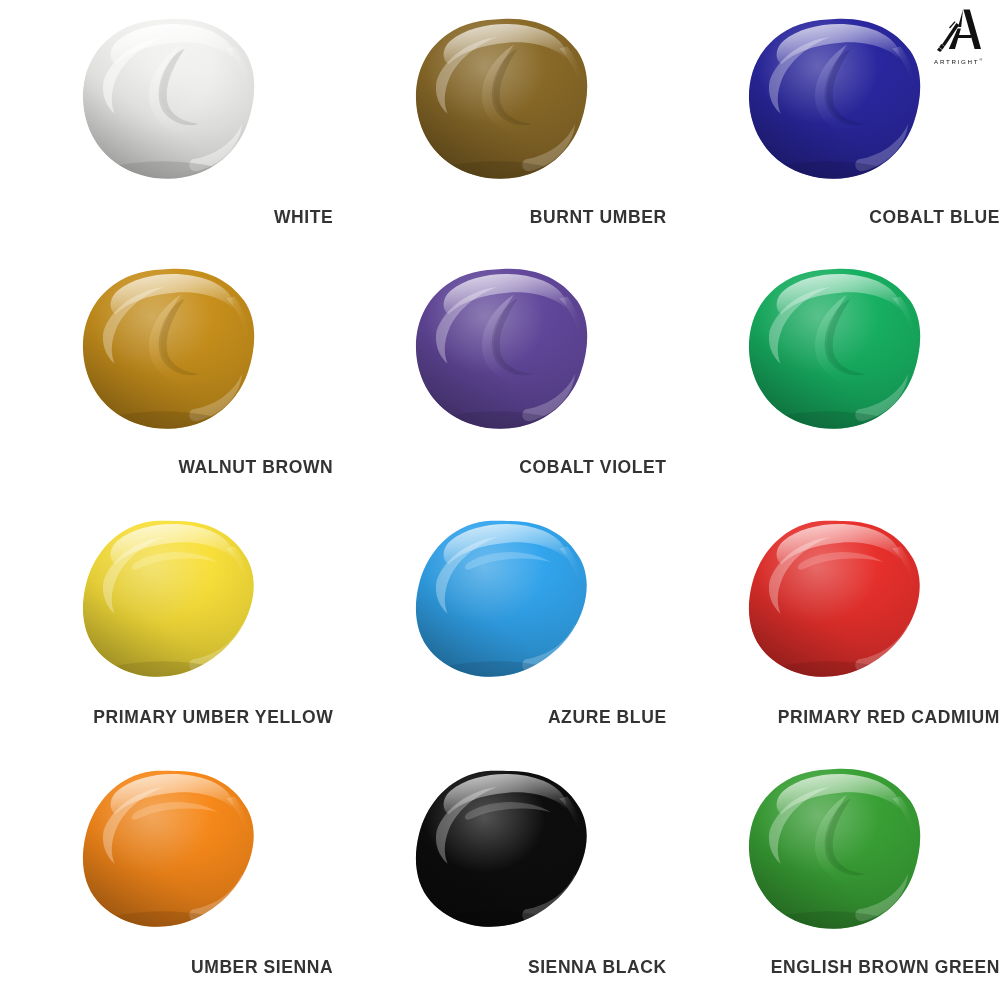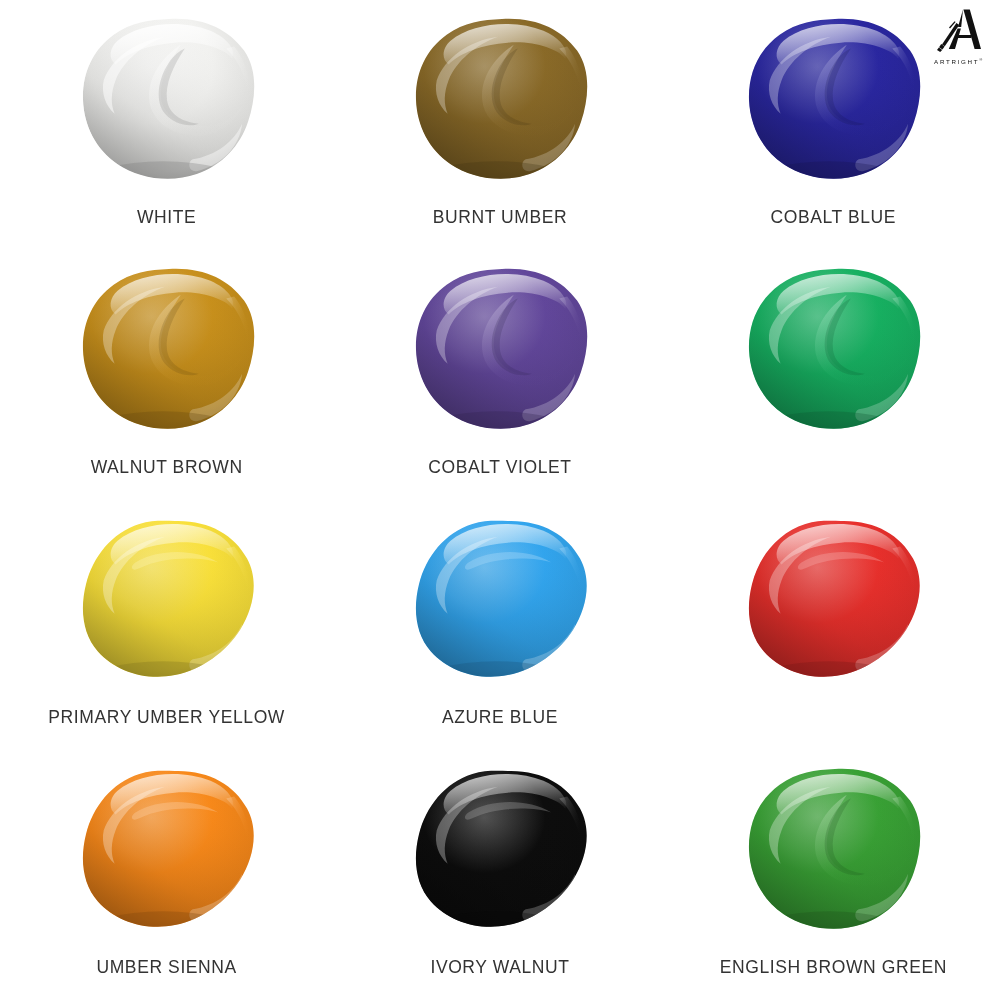--- a/index.html
+++ b/index.html
@@ -71,25 +71,25 @@
     width: 100%;
     height: 100%;
   }
 
   
   .swatch-label {
     position: absolute;
     left: 0;
     right: 0;
     bottom: 22px;
-    text-align: center;
+    text-align: right;
     font-size: 17.5px;
     letter-spacing: 0.6px;
     color: #333333;
-    font-weight: 400;
+    font-weight: 700;
     white-space: nowrap;
   }
 </style>
 </head>
 <body>
 
 <div id="brand-logo">
   <span class="mark">
     <svg width="46" height="44" viewBox="0 0 46 44" aria-hidden="true">
 
@@ -515,20 +515,21 @@
             <path d="M98,6 C132,5 158,20 171,44 C183,66 178,94 164,116 C150,138 126,156 98,162 C68,168 38,158 20,138 C4,120 2,94 8,70 C15,42 34,18 62,9 C75,5 87,6 98,6 Z" fill="url(#rim-sw8)"></path>
             <path d="M40,26 C62,8 104,4 134,16 C152,24 160,36 156,44 C148,34 124,26 98,28 C72,30 50,38 38,50 C30,44 32,33 40,26 Z" fill="url(#gloss-sw8)"></path>
             <path d="M26,66 C34,44 58,26 88,22 C66,30 46,46 38,66 C33,79 33,90 37,100 C28,92 23,79 26,66 Z" fill="rgba(255,255,255,0.80)" opacity="0.38"></path>
             <path d="M58,48 C82,34 118,34 142,48 C122,42 86,42 62,54 C54,58 52,52 58,48 Z" fill="#f6b0af" opacity="0.35"></path>
             <path d="M150,34 C168,52 176,78 170,104 C178,82 174,52 158,32 Z" fill="url(#edge-sw8)" opacity="0.6"></path>
             <path d="M116,146 C140,142 158,128 166,110 C164,132 146,152 120,158 C112,159 110,149 116,146 Z" fill="rgba(255,255,255,0.80)" opacity="0.28"></path>
             <ellipse cx="86" cy="170" rx="78" ry="22" fill="#6f1715" opacity="0.28"></ellipse>
           </g>
         </svg>
       </div>
+      <div class="swatch-label">PRIMARY RED CADMIUM</div>
     </div>
     <div class="swatch-cell">
       <div class="blob-wrap">
         <svg class="blob" viewBox="0 0 180 170" preserveAspectRatio="xMidYMid meet">
           <defs>
             <radialGradient id="body-sw9" cx="40%" cy="30%" r="85%">
               <stop offset="0%" stop-color="#fab168"></stop>
               <stop offset="42%" stop-color="#f8891a"></stop>
               <stop offset="78%" stop-color="#df7b17"></stop>
               <stop offset="100%" stop-color="#a45a11"></stop>
@@ -604,21 +605,21 @@
             <path d="M98,6 C132,5 158,20 171,44 C183,66 178,94 164,116 C150,138 126,156 98,162 C68,168 38,158 20,138 C4,120 2,94 8,70 C15,42 34,18 62,9 C75,5 87,6 98,6 Z" fill="url(#rim-sw10)"></path>
             <path d="M40,26 C62,8 104,4 134,16 C152,24 160,36 156,44 C148,34 124,26 98,28 C72,30 50,38 38,50 C30,44 32,33 40,26 Z" fill="url(#gloss-sw10)"></path>
             <path d="M26,66 C34,44 58,26 88,22 C66,30 46,46 38,66 C33,79 33,90 37,100 C28,92 23,79 26,66 Z" fill="rgba(255,255,255,0.80)" opacity="0.38"></path>
             <path d="M58,48 C82,34 118,34 142,48 C122,42 86,42 62,54 C54,58 52,52 58,48 Z" fill="#a3a3a3" opacity="0.35"></path>
             <path d="M150,34 C168,52 176,78 170,104 C178,82 174,52 158,32 Z" fill="url(#edge-sw10)" opacity="0.6"></path>
             <path d="M116,146 C140,142 158,128 166,110 C164,132 146,152 120,158 C112,159 110,149 116,146 Z" fill="rgba(255,255,255,0.80)" opacity="0.28"></path>
             <ellipse cx="86" cy="170" rx="78" ry="22" fill="#060606" opacity="0.28"></ellipse>
           </g>
         </svg>
       </div>
-      <div class="swatch-label">IVORY WALNUT</div>
+      <div class="swatch-label">SIENNA BLACK</div>
     </div>
     <div class="swatch-cell">
       <div class="blob-wrap">
         <svg class="blob" viewBox="0 0 180 170" preserveAspectRatio="xMidYMid meet">
           <defs>
             <radialGradient id="body-sw11" cx="40%" cy="30%" r="85%">
               <stop offset="0%" stop-color="#7cc17a"></stop>
               <stop offset="42%" stop-color="#39a135"></stop>
               <stop offset="78%" stop-color="#339130"></stop>
               <stop offset="100%" stop-color="#266a23"></stop>

